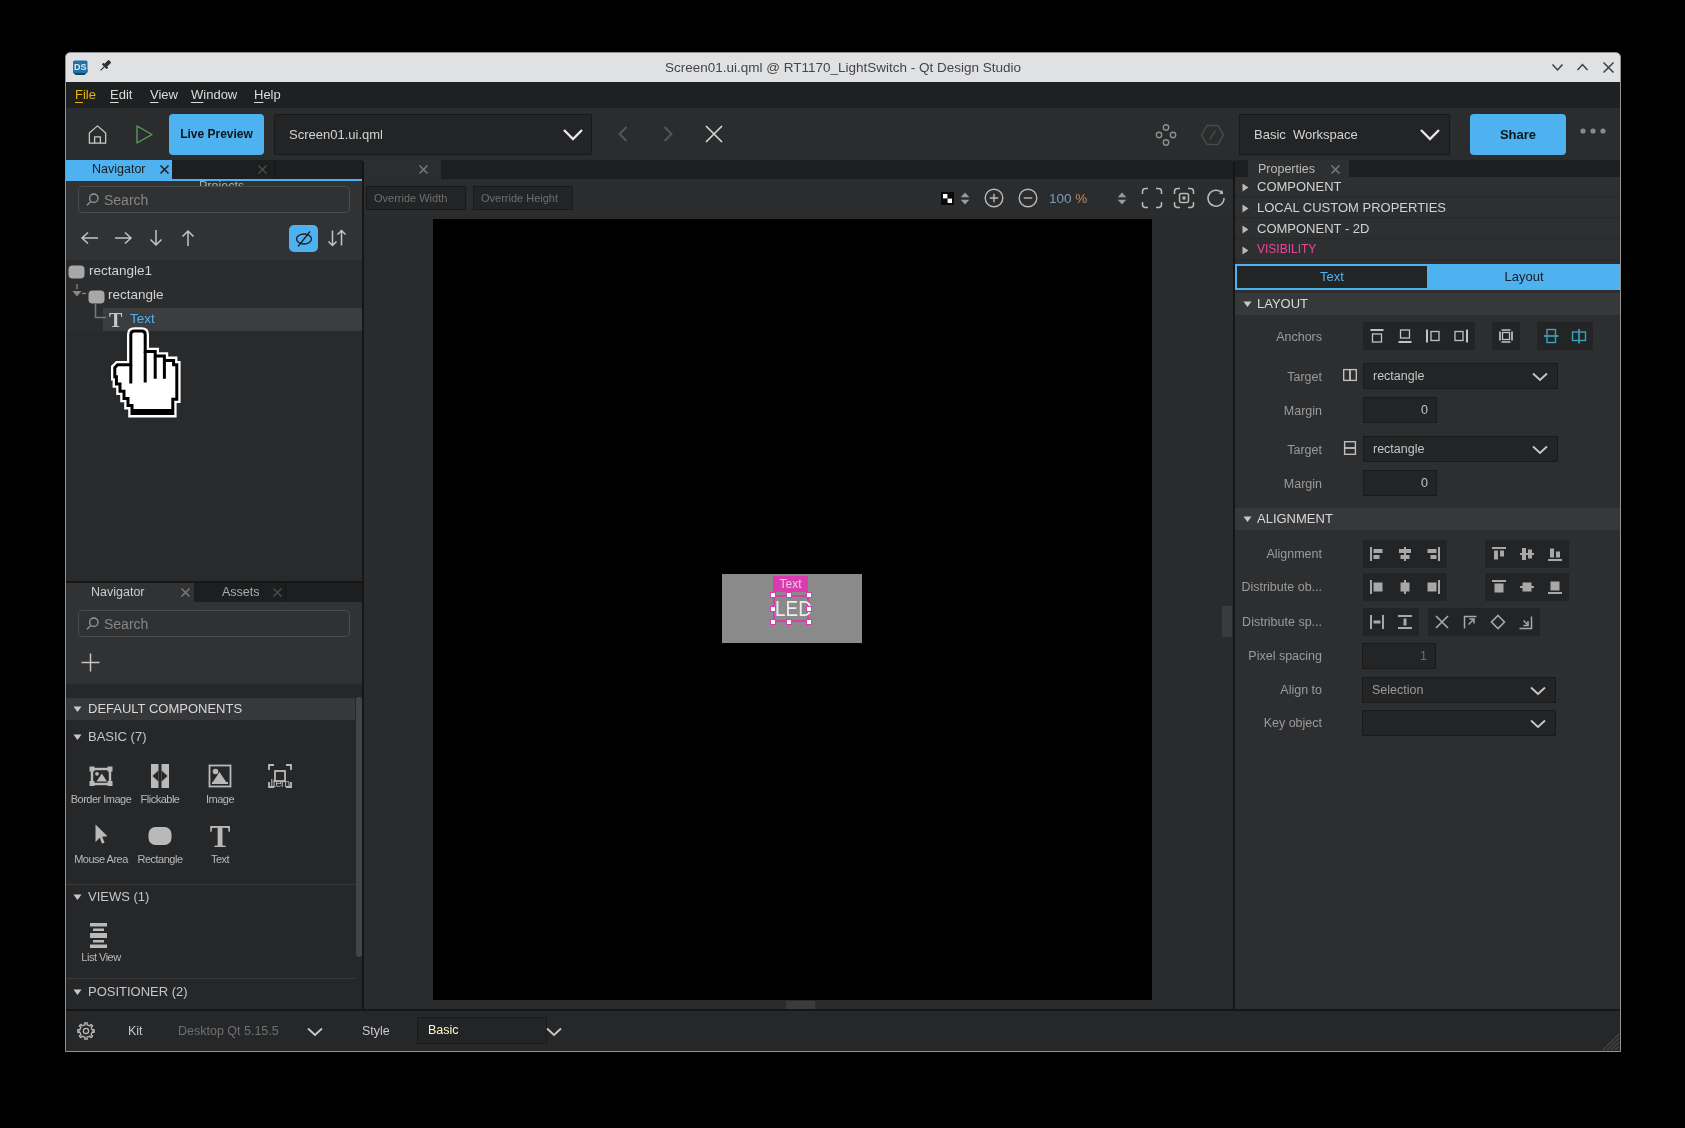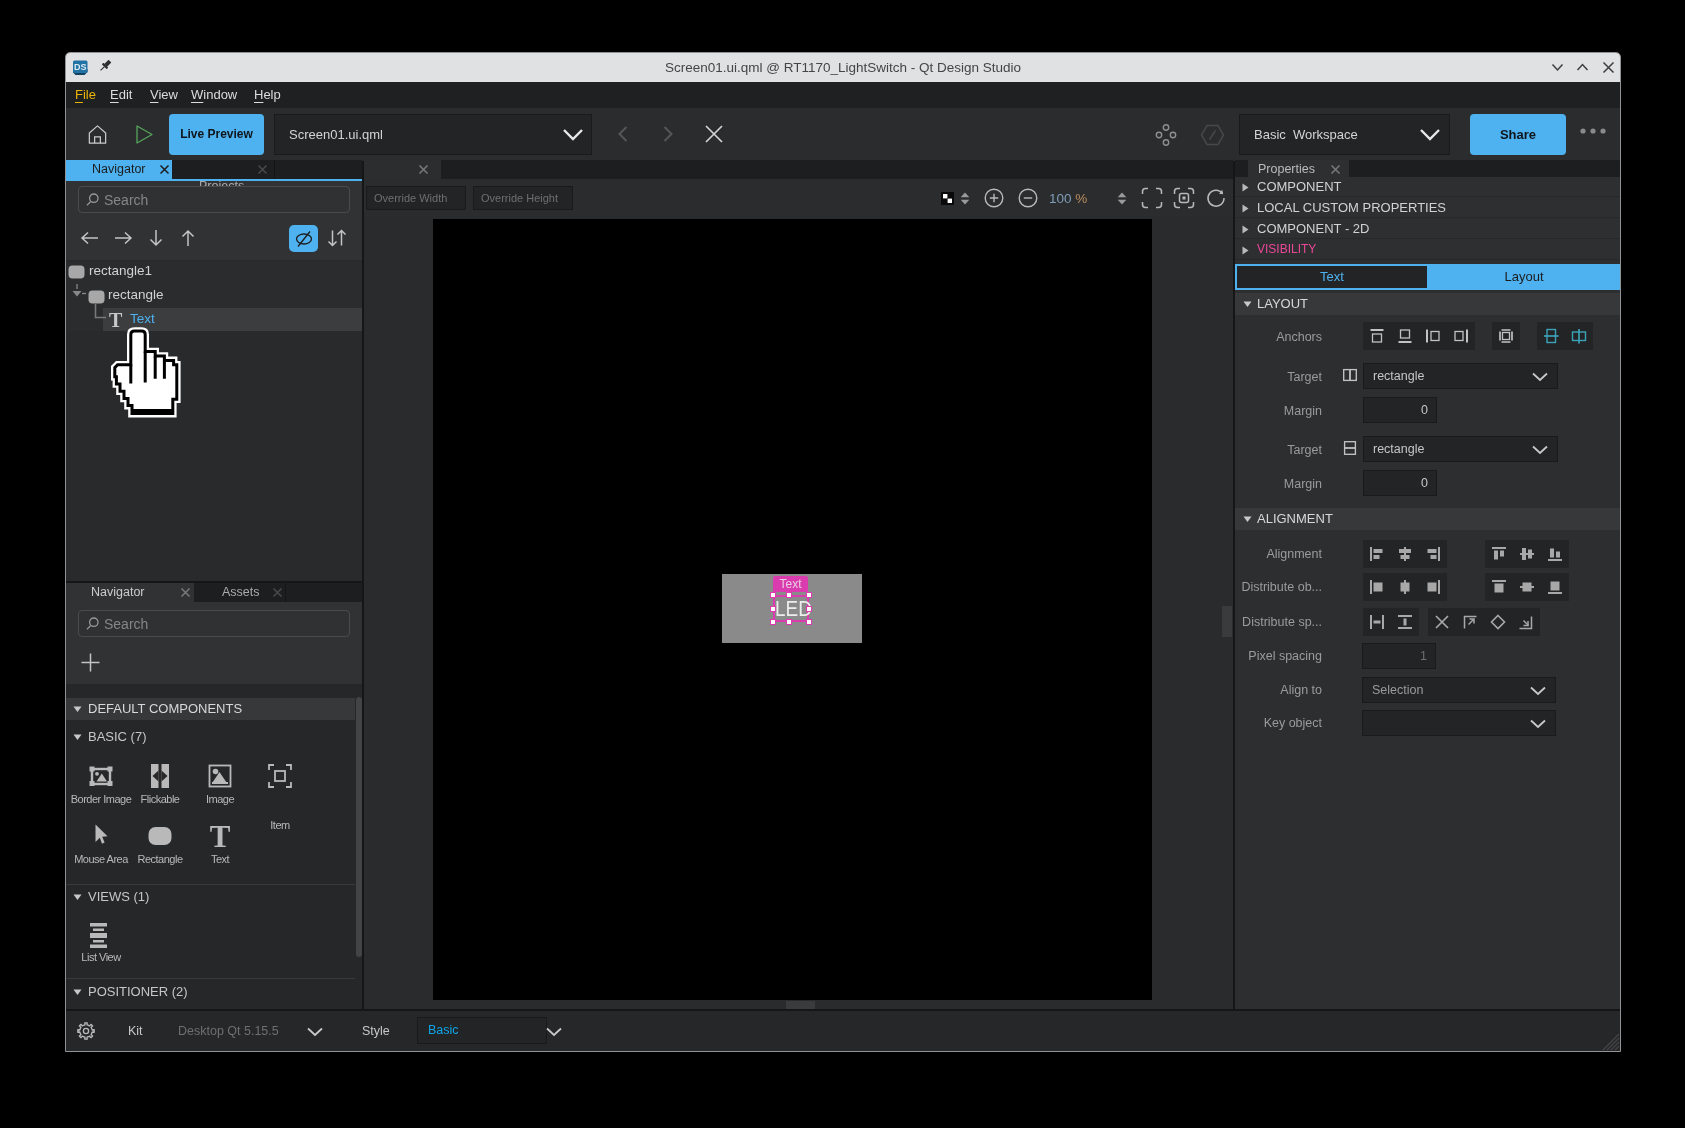--- a/index.html
+++ b/index.html
@@ -233,21 +233,21 @@
       <path d="M7.5 21.5 L14.5 11 L21.5 21.5 Z" fill="#b9b9b9"></path>
       <rect x="7" y="21" width="16" height="2" fill="#b9b9b9"></rect>
     </svg>
     <div class="ic-lbl" style="left:116px;top:740px;width:76px">Image</div>
 <svg style="left:199px;top:708px" width="30" height="30" viewBox="0 0 30 30">
       <g stroke="#b9b9b9" fill="none" stroke-width="1.8">
         <path d="M4 9 V4 H9 M21 4 H26 V9 M26 21 V26 H21 M9 26 H4 V21"></path>
         <rect x="10" y="10" width="10" height="10"></rect>
       </g>
     </svg>
-    <div class="ic-lbl" style="left:176px;top:766px;width:76px">Item</div>
+    <div class="ic-lbl" style="left:176px;top:724px;width:76px">Item</div>
 <svg style="left:20px;top:768px" width="30" height="30" viewBox="0 0 30 30">
       <g fill="#b9b9b9">
         <path d="M9.5 3.5 L9.5 21 L13.8 16.8 L16 22.8 L18.6 21.6 L16.2 15.8 L21.5 15.3 Z"></path>
       </g>
     </svg>
     <div class="ic-lbl" style="left:-3px;top:800px;width:76px">Mouse Area</div>
 <svg style="left:79px;top:768px" width="30" height="30" viewBox="0 0 30 30">
       <rect x="3.5" y="6" width="23" height="18" rx="7" fill="#b9b9b9"></rect>
     </svg>
     <div class="ic-lbl" style="left:56px;top:800px;width:76px">Rectangle</div>
@@ -623,21 +623,21 @@
 <svg style="left:10px;top:968px" width="20" height="20" viewBox="0 0 20 20">
       <path d="M16.22 9.00 L18.21 8.76 L18.21 11.24 L16.22 11.00 L16.15 11.37 L15.11 13.69 L16.68 14.93 L14.93 16.68 L13.69 15.11 L13.38 15.32 L11.00 16.22 L11.24 18.21 L8.76 18.21 L9.00 16.22 L8.63 16.15 L6.31 15.11 L5.07 16.68 L3.32 14.93 L4.89 13.69 L4.68 13.38 L3.78 11.00 L1.79 11.24 L1.79 8.76 L3.78 9.00 L3.85 8.63 L4.89 6.31 L3.32 5.07 L5.07 3.32 L6.31 4.89 L6.62 4.68 L9.00 3.78 L8.76 1.79 L11.24 1.79 L11.00 3.78 L11.37 3.85 L13.69 4.89 L14.93 3.32 L16.68 5.07 L15.11 6.31 L15.32 6.62 Z" fill="none" stroke="#b9b9b9" stroke-width="1.3" stroke-linejoin="round"></path>
       <circle cx="10" cy="10" r="2.6" fill="none" stroke="#b9b9b9" stroke-width="1.3"></circle>
     </svg>
 <div class="a" style="left:62px;top:971px;color:#c8c8c8;font-size:12.5px">Kit</div>
 <div class="a" style="left:112px;top:971px;color:#6f6f6f;font-size:12.5px">Desktop Qt 5.15.5</div>
 <svg style="left:240px;top:974px" width="18" height="10" viewBox="0 0 18 10">
       <path d="M2 1.5 L9 8 L16 1.5" stroke="#c9c9c9" stroke-width="1.8" fill="none"></path>
     </svg>
 <div class="a" style="left:296px;top:971px;color:#c8c8c8;font-size:12.5px">Style</div>
-<div class="dd" style="left:351px;top:964px;width:130px;height:27px;line-height:25px;padding-left:10px;color:#0ea5e9">Basic</div>
+<div class="dd" style="left:351px;top:964px;width:130px;height:27px;line-height:25px;padding-left:10px;color:#fef9c3">Basic</div>
 <svg style="left:479px;top:974px" width="18" height="10" viewBox="0 0 18 10">
       <path d="M2 1.5 L9 8 L16 1.5" stroke="#c9c9c9" stroke-width="1.8" fill="none"></path>
     </svg>
 <svg style="left:1532px;top:976px" width="22" height="22" viewBox="0 0 22 22">
       <g stroke="#454545" stroke-width="1.2">
         <path d="M21 5 L5 21"></path>
         <path d="M21 9 L9 21"></path>
         <path d="M21 13 L13 21"></path>
         <path d="M21 17 L17 21"></path>
       </g>

